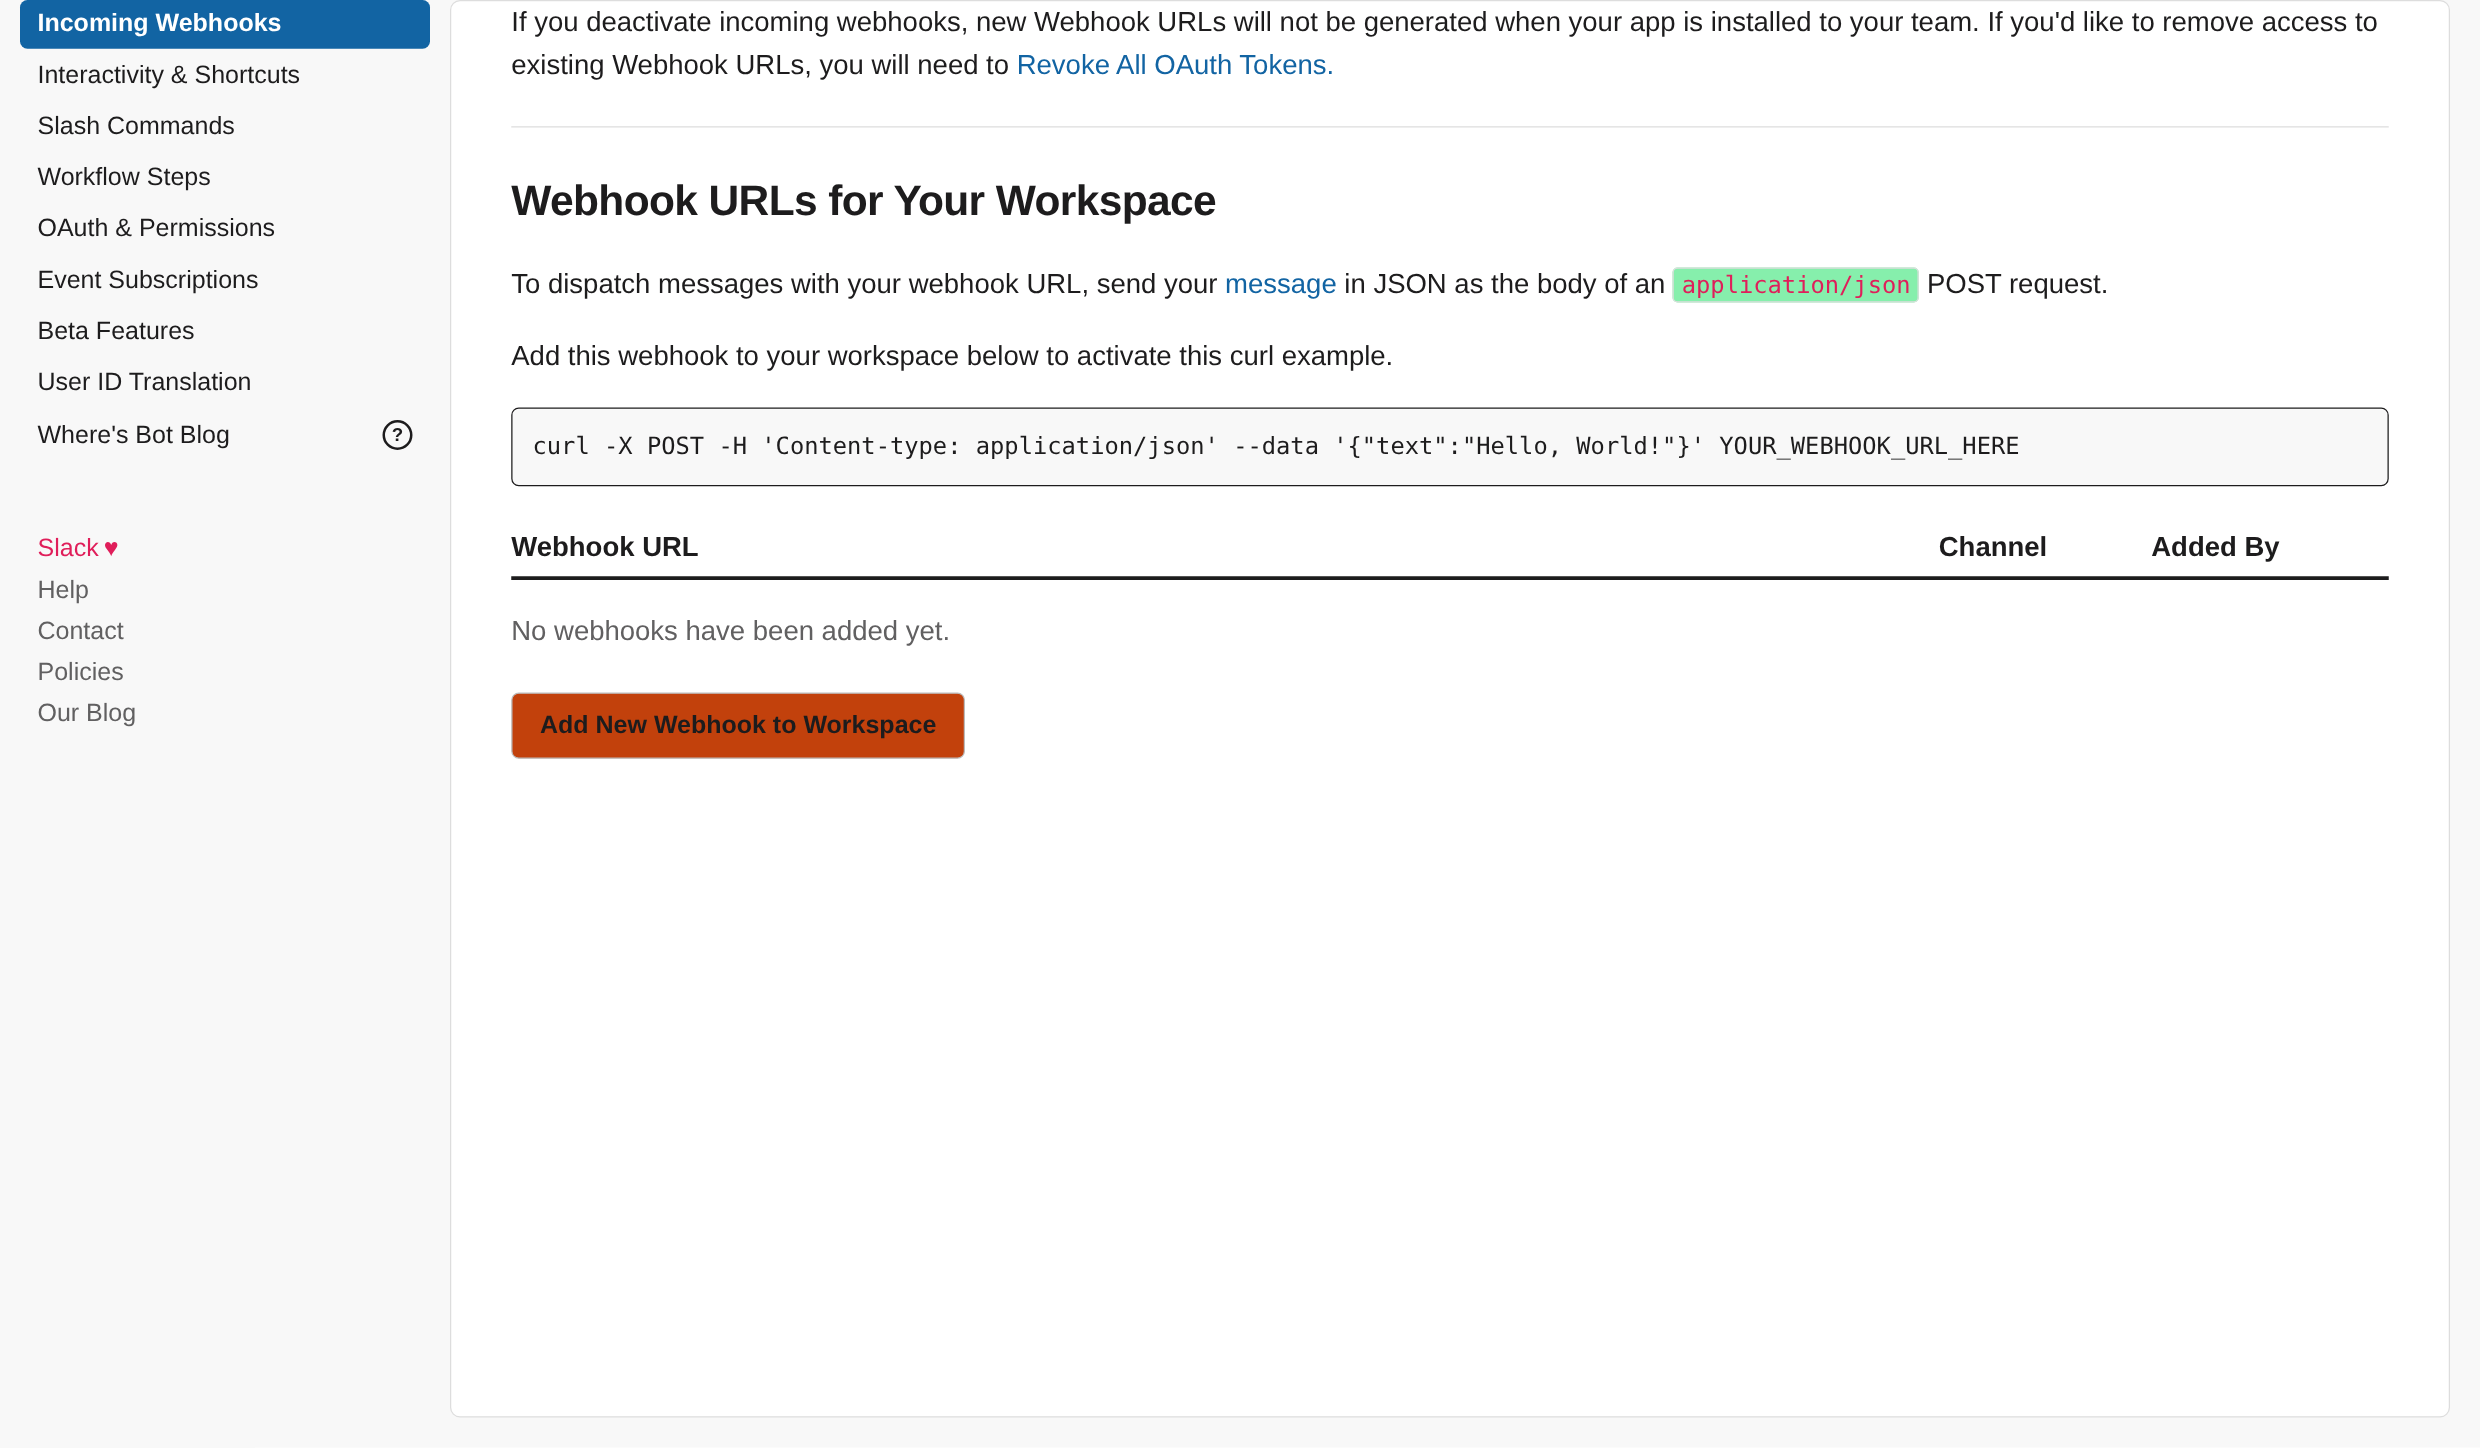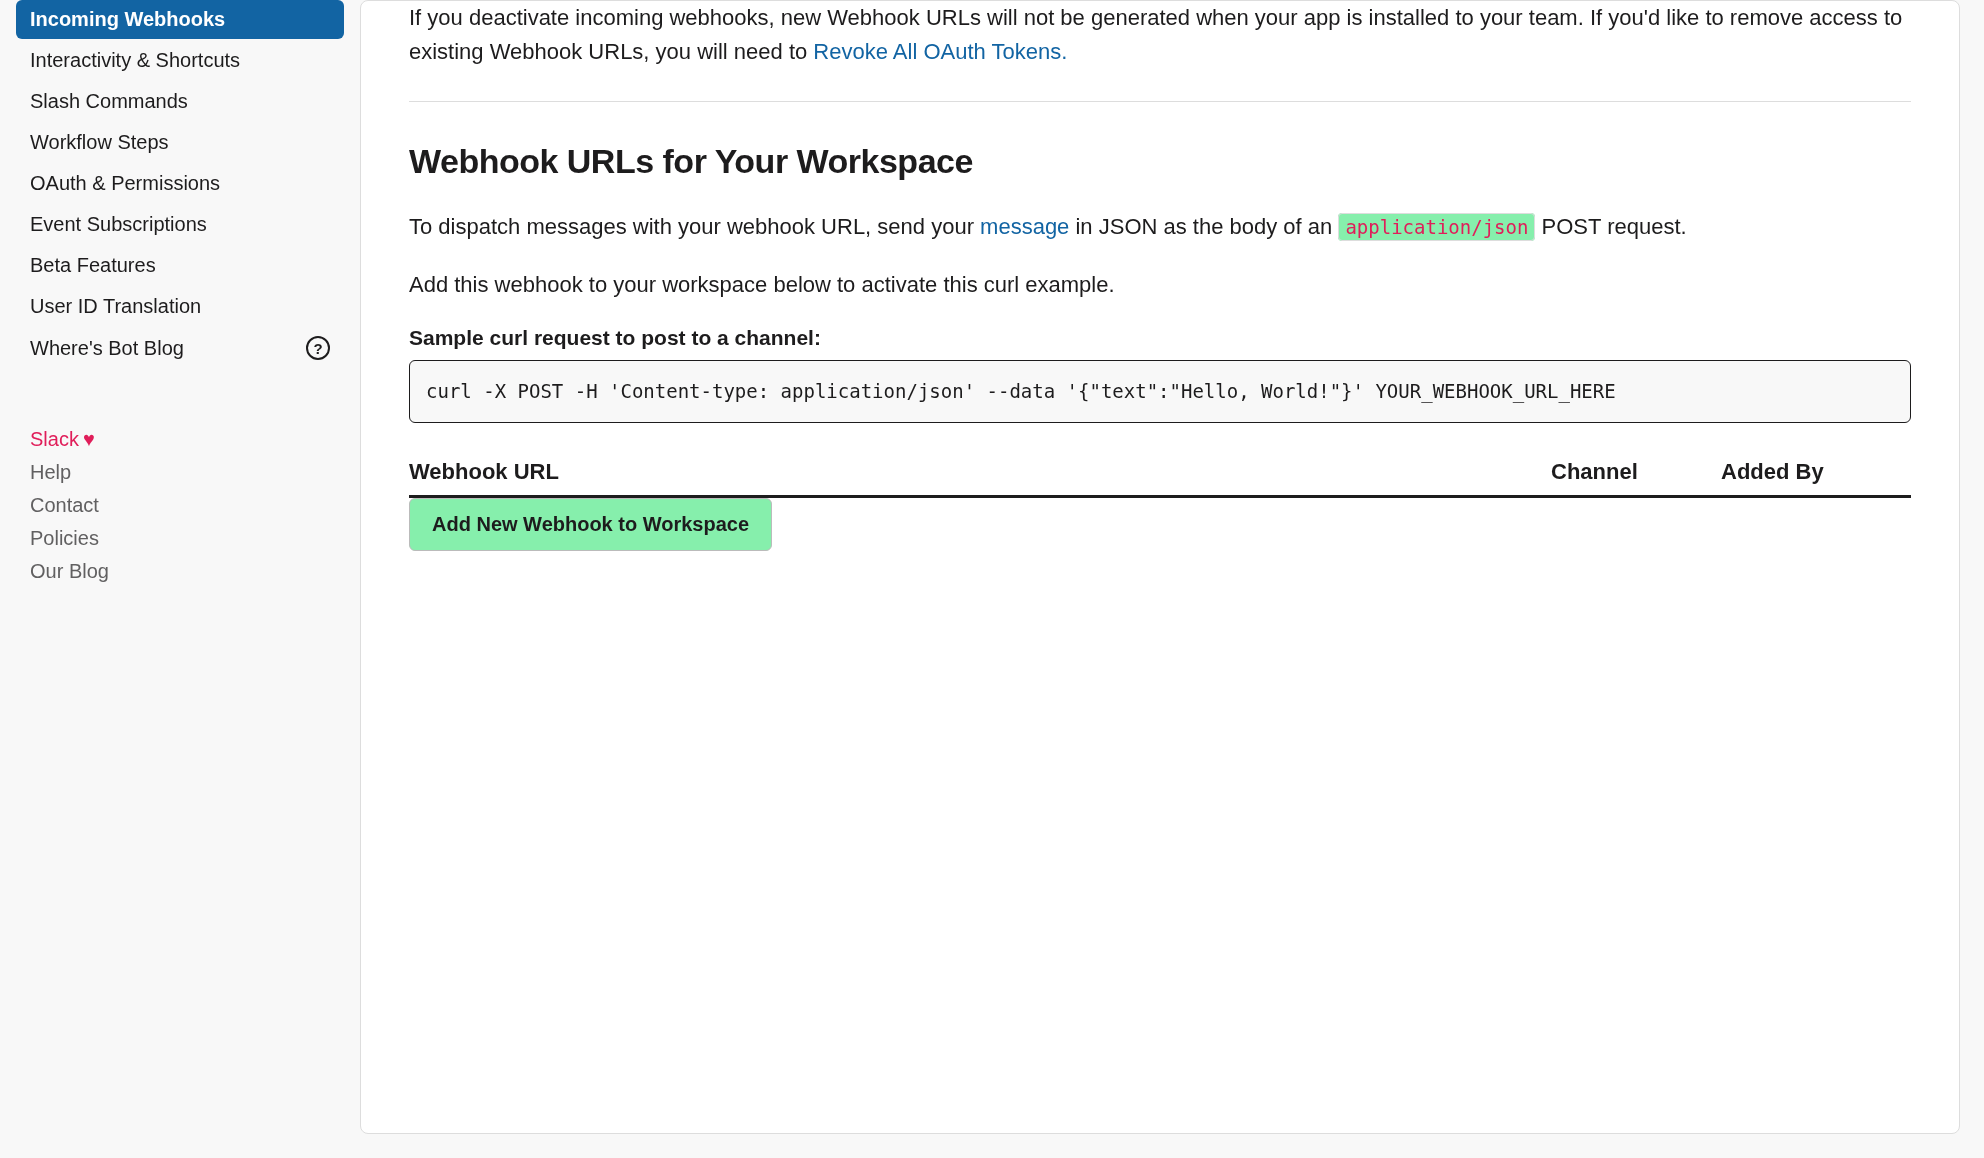--- a/index.html
+++ b/index.html
@@ -128,21 +128,21 @@
     }
     .col-url { flex: 1; }
     .col-channel { width: 170px; }
     .col-added { width: 190px; }
     .table-empty {
       color: #616061;
       font-size: 22px;
       padding: 28px 0 36px 0;
     }
     button.add-btn {
-      background: #86efac;
+      background: #c2410c;
       border: 1px solid #bbb;
       border-radius: 6px;
       padding: 14px 22px;
       font-size: 20px;
       font-weight: 700;
       color: #1d1c1d;
       cursor: pointer;
     }
   </style>
 </head>
@@ -197,25 +197,25 @@
   <hr class="divider">
 
   <h2 class="section-title">Webhook URLs for Your Workspace</h2>
 
   <p>
     <span>To dispatch messages with your webhook URL, send your </span><a href="#" class="link">message</a><span> in JSON as the body of an </span><code class="inline-code">application/json</code><span> POST request.</span>
   </p>
 
   <p>Add this webhook to your workspace below to activate this curl example.</p>
 
-  <div class="code-label">Sample curl request to post to a channel:</div>
 
   <pre class="code-block">curl -X POST -H 'Content-type: application/json' --data '{"text":"Hello, World!"}' YOUR_WEBHOOK_URL_HERE</pre>
 
   <div class="table-header">
     <div class="col-url">Webhook URL</div>
     <div class="col-channel">Channel</div>
     <div class="col-added">Added By</div>
   </div>
 
+  <div class="table-empty">No webhooks have been added yet.</div>
 
   <button class="add-btn">Add New Webhook to Workspace</button>
 </main>
 
 </body></html>

